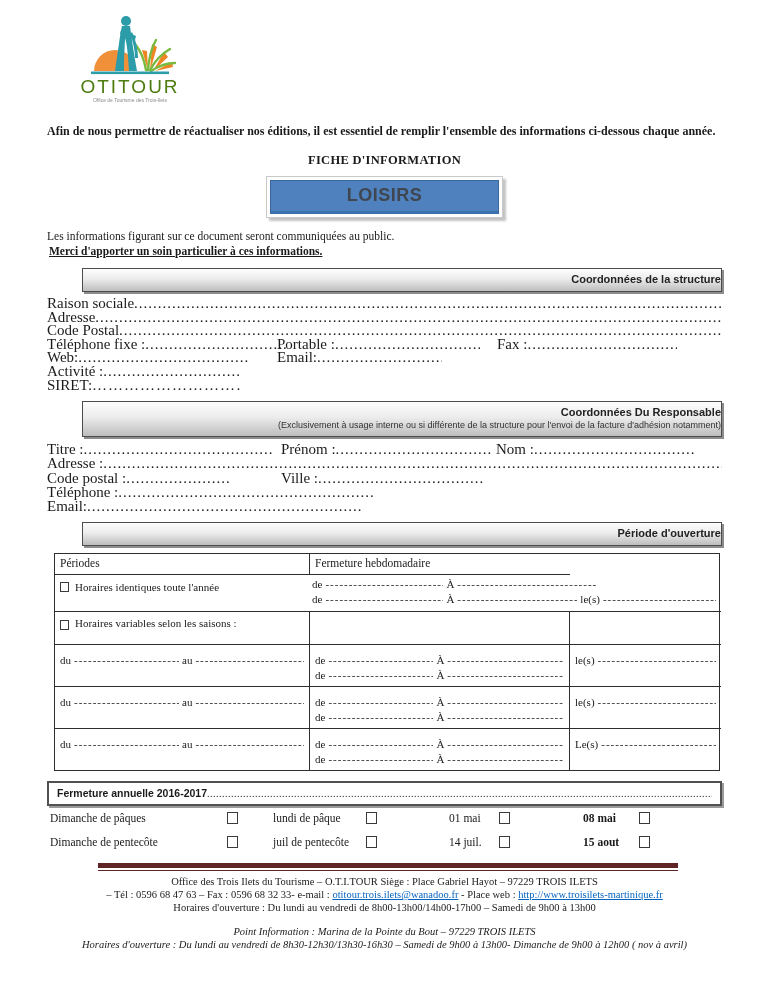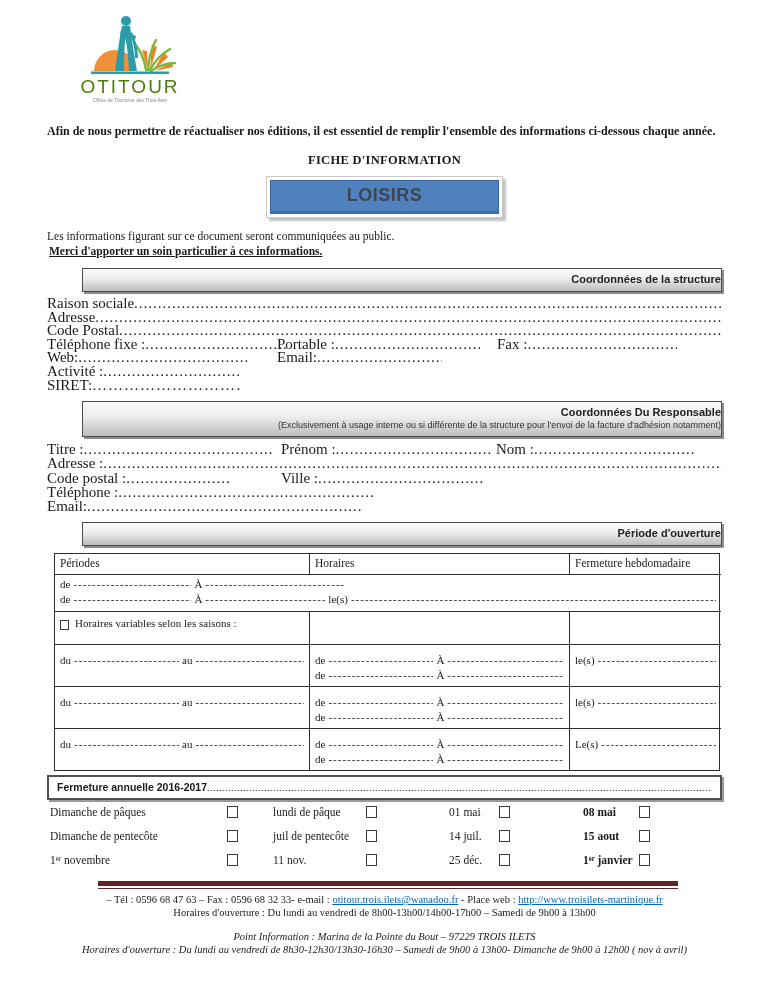--- a/index.html
+++ b/index.html
@@ -65,21 +65,21 @@
   .rleft { flex:none; width:252px; display:flex; align-items:baseline; padding-top:4px;}
   .rright { flex:1 1 auto; min-width:0; }
   .dline { display:flex; align-items:baseline; line-height:15px; white-space:nowrap; }
   .dline .dl { flex:none; padding:0 3px; }
   .dline .dl.first { padding-left:0; }
   .r1 { min-height:34px; padding:2px 5px 4px; }
   .r2c { min-height:33px; }
   .rduc { min-height:39px; padding-top:8px; }
   .c-du .dline, .c-les .dline { line-height:14px; }
   
-  .ferm { margin-top:4px; border:2px solid #515151; box-shadow:2px 2px 0 #9a9a9a;
+  .ferm { margin-top:10px; border:2px solid #515151; box-shadow:2px 2px 0 #9a9a9a;
           display:flex; align-items:baseline; padding:4px 8px 5px; }
   .ferm .flbl { font-family:"Liberation Sans", sans-serif; font-weight:bold; font-size:10.5px; flex:none; }
   .ferm .leader { letter-spacing:.5px; font-size:10px; }
   
   .jf-intro { margin-top:8px; font-size:11.5px; }
   .jf-row { display:flex; align-items:center; height:24px; font-size:11.5px; margin-left:3px; }
   .jcb { display:inline-block; flex:none; width:11px; height:12px; border:1px solid #3a3a3a; background:#fff; }
   .jf-c1 { flex:none; width:131px; }
   .jf-c2 { flex:none; width:93px; margin-left:35px; }
   .jf-c3 { flex:none; width:50px; margin-left:72px; }
@@ -226,24 +226,27 @@
       <span class="leader w275">............................................................................................................................................................................................................................................................................................................</span>
     </div>
   </div>
 
   <div class="secbar">
     <div class="sectitle">Période d'ouverture</div>
   </div>
 
   <div class="ptable">
     <div class="ptc pth">Périodes</div>
-    <div class="ptc pth">Horaires</div>
     <div class="ptc pth lastc">Fermeture hebdomadaire</div>
 
     <div class="ptc lastc span3 r1 prow">
+      <div class="rleft">
+        <span class="cb"></span>
+        <span>Horaires identiques toute l'année</span>
+      </div>
       <div class="rright">
         <div class="dline">
           <span class="dl first">de</span>
           <span class="leader w118">------------------------------------------------------------------------------------------------------------------------------------------------------------------------------------------------------------------------------------------</span>
           <span class="dl">À</span>
           <span class="leader w140">------------------------------------------------------------------------------------------------------------------------------------------------------------------------------------------------------------------------------------------</span>
         </div>
         <div class="dline">
           <span class="dl first">de</span>
           <span class="leader w118">------------------------------------------------------------------------------------------------------------------------------------------------------------------------------------------------------------------------------------------</span>
@@ -369,33 +372,24 @@
   <div class="jf-row">
     <span class="jf-c1">Dimanche de pentecôte</span>
     <span class="jcb jf-g1"></span>
     <span class="jf-c2">juil de pentecôte</span>
     <span class="jcb"></span>
     <span class="jf-c3">14 juil.</span>
     <span class="jcb"></span>
     <span class="jf-c4">15 aout</span>
     <span class="jcb"></span>
   </div>
-  <div class="jf-row">
-    <span class="jf-c1">1ᵉʳ novembre</span>
-    <span class="jcb jf-g1"></span>
-    <span class="jf-c2">11 nov.</span>
-    <span class="jcb"></span>
-    <span class="jf-c3">25 déc.</span>
-    <span class="jcb"></span>
-    <span class="jf-c4">1ᵉʳ janvier</span>
-    <span class="jcb"></span>
-  </div>
 
   <div class="thickthin"></div>
 
+  <div class="f-line">Office des Trois Ilets du Tourisme – O.T.I.TOUR  Siège : Place Gabriel Hayot – 97229 TROIS ILETS</div>
   <div class="f-line">
     <span>– Tél : 0596 68 47 63 – Fax : 0596 68 32 33-  e-mail : </span><span class="flink">otitour.trois.ilets@wanadoo.fr</span><span> - Place web : </span><span class="flink">http://www.troisilets-martinique.fr</span>
   </div>
   <div class="f-line">Horaires d'ouverture : Du lundi au vendredi de 8h00-13h00/14h00-17h00 – Samedi de 9h00 à 13h00</div>
 
   <div class="pt-block">
     <div class="f-line">Point Information : Marina de la Pointe du Bout – 97229 TROIS ILETS</div>
     <div class="f-line">Horaires d'ouverture : Du lundi au vendredi de 8h30-12h30/13h30-16h30 – Samedi de 9h00 à 13h00- Dimanche de 9h00 à 12h00 ( nov à avril)</div>
   </div>
 

